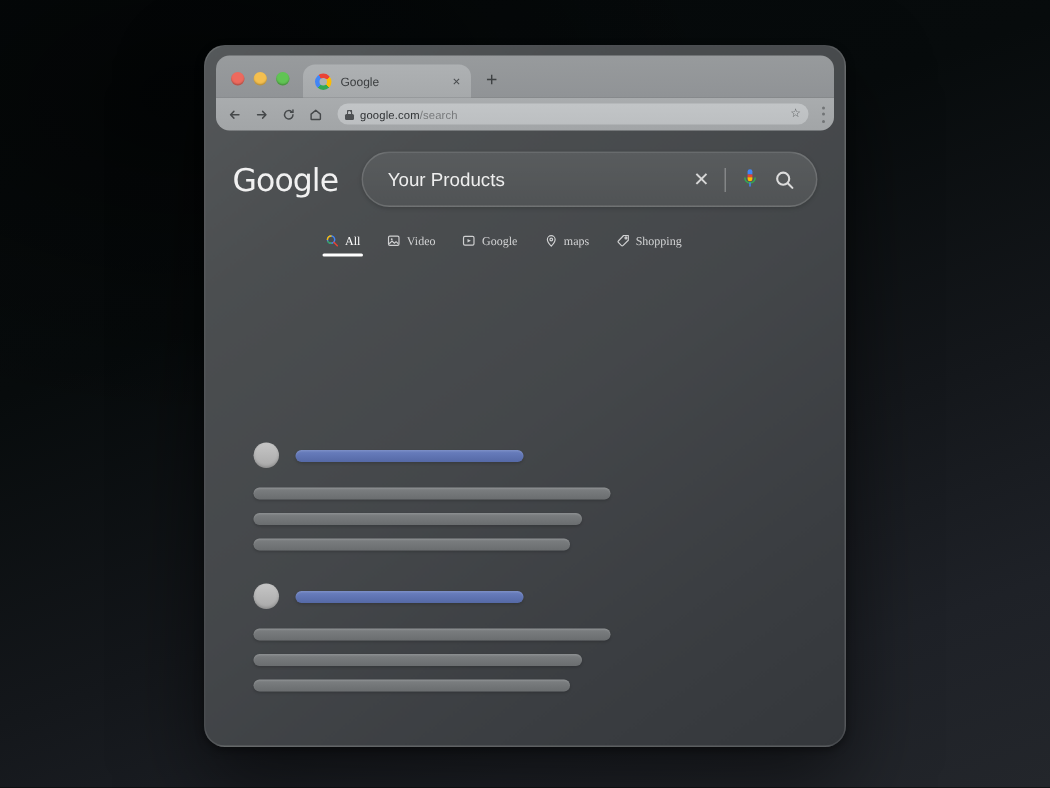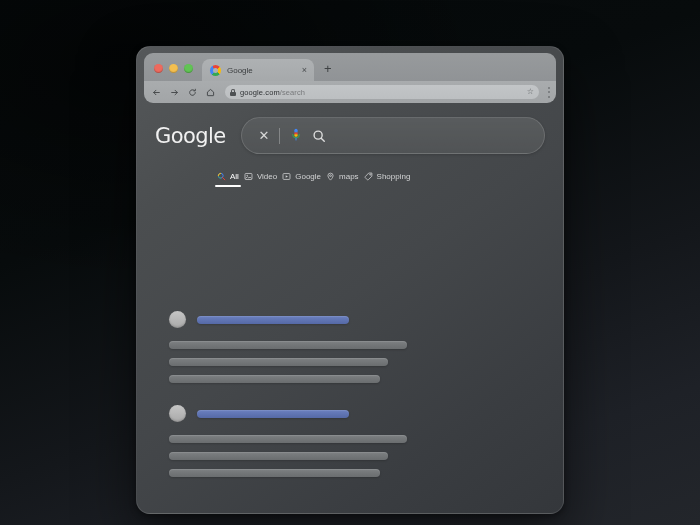--- a/index.html
+++ b/index.html
@@ -36,21 +36,20 @@
     position: absolute;
     left: 136px;
     top: 30px;
     width: 428px;
     height: 468px;
     border-radius: 14px;
     background: linear-gradient(145deg, #55585a 0%, #4b4e50 22%, #44474a 52%, #3a3d41 80%, #34373b 100%);
     box-shadow: 0 22px 55px rgba(0,0,0,0.55), 0 2px 6px rgba(0,0,0,0.4);
     border: 1px solid rgba(255,255,255,0.10);
     overflow: hidden;
-    margin-top: 16px;
   }
 
   
   #tab-strip {
     position: relative;
     height: 28px;
     margin: 6px 7px 0 7px;
     border-radius: 9px 9px 0 0;
     background: linear-gradient(180deg, rgba(158,161,163,0.92) 0%, rgba(150,153,156,0.92) 100%);
     display: flex;
@@ -243,22 +242,23 @@
     background: rgba(255,255,255,0.28);
   }
   .mic-icon { width: 12px; height: 15px; cursor: pointer; }
   .search-icon { width: 14px; height: 14px; cursor: pointer; color: #dcdcdc; }
   .search-icon svg, .mic-icon svg { display: block; width: 100%; height: 100%; }
 
   
   #nav-tabs {
     display: flex;
     align-items: center;
-    gap: 5px;
+    gap: 18px;
     margin: 18px 0 0 62px;
+    font-family: Liberation Serif, serif;
   }
   .nav-tab {
     display: flex;
     align-items: center;
     gap: 4px;
     position: relative;
     padding-bottom: 6px;
     cursor: pointer;
   }
   .nav-tab .nt-icon {
@@ -375,20 +375,21 @@
         <span></span>
     </div>
   </div>
 
   <div id="page">
 
     <div id="search-header">
       <div id="google-logo">Google</div>
 
       <div id="search-box">
+        <div id="search-value" title="Search Google or type a URL">Your Products</div>
         <div class="sb-clear">✕</div>
         <div class="sb-divider"></div>
         <div class="mic-icon">
           <svg viewBox="0 0 24 30">
             <path d="M12 1.5a3.2 3.2 0 0 1 3.2 3.2v4.1H8.8V4.7A3.2 3.2 0 0 1 12 1.5z" fill="#4285f4"></path>
             <path d="M8.8 8.8h6.4v3.6H8.8z" fill="#ea4335"></path>
             <path d="M8.8 12.4h6.4v2.1a3.2 3.2 0 0 1-6.4 0z" fill="#fbbc05"></path>
             <path d="M5.2 13.2a6.8 6.8 0 0 0 13.6 0" fill="none" stroke="#34a853" stroke-width="2" stroke-linecap="round"></path>
             <path d="M12 20v4" stroke="#4285f4" stroke-width="2" stroke-linecap="round"></path>
           </svg>

